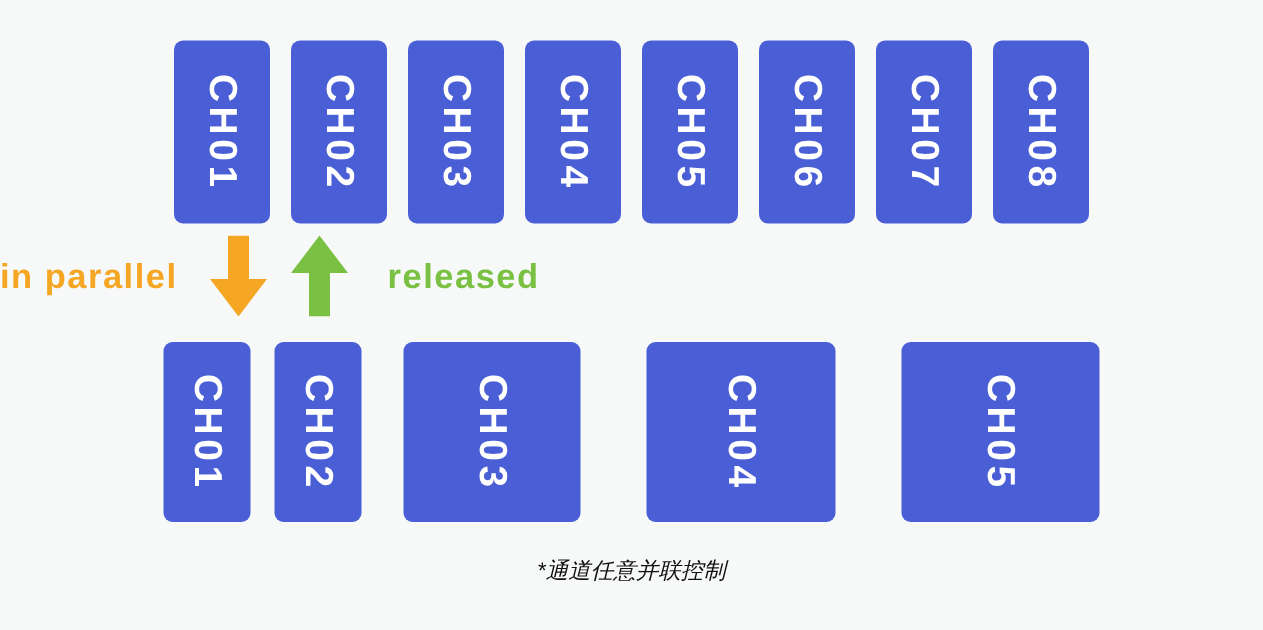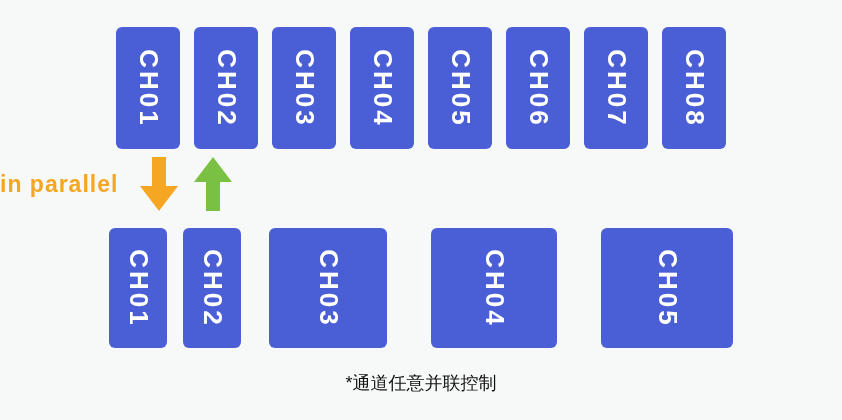--- a/index.html
+++ b/index.html
@@ -55,23 +55,24 @@
     font-weight:bold;
     letter-spacing:1px;
   }
   .lbl-orange{color:var(--orange);margin-right:22px;}
   .lbl-green{color:var(--green);margin-left:26px;}
   .arrow{display:block;}
   .arrow-down{margin-right:16px;}
   .caption{
     position:absolute;left:0;right:0;top:371px;
     text-align:center;
-    font-size:18px;
+    font-size:15px;
     font-weight:500;
     color:var(--ink);
+    font-style:italic;
   }
 </style>
 </head>
 <body>
 
 <div class="canvas">
 
   <div class="row row-top">
     <div class="ch top-ch">
       <span class="vtext">CH01</span>
@@ -102,20 +103,21 @@
   <div class="middle">
     <span class="mid-label lbl-orange">in parallel</span>
     <svg class="arrow arrow-down" width="38" height="54" viewBox="0 0 38 54" aria-hidden="true">
       <rect x="12" y="0" width="14" height="31" fill="#f5a623"></rect>
       <polygon points="0,29 38,29 19,54" fill="#f5a623"></polygon>
     </svg>
     <svg class="arrow arrow-up" width="38" height="54" viewBox="0 0 38 54" aria-hidden="true">
       <polygon points="0,25 38,25 19,0" fill="#7ac143"></polygon>
       <rect x="12" y="23" width="14" height="31" fill="#7ac143"></rect>
     </svg>
+    <span class="mid-label lbl-green">released</span>
   </div>
 
   <div class="row row-bottom">
     <div class="ch bw-a mr-s">
       <span class="vtext">CH01</span>
     </div>
     <div class="ch bw-a mr-m">
       <span class="vtext">CH02</span>
     </div>
     <div class="ch bw-b mr-l">

